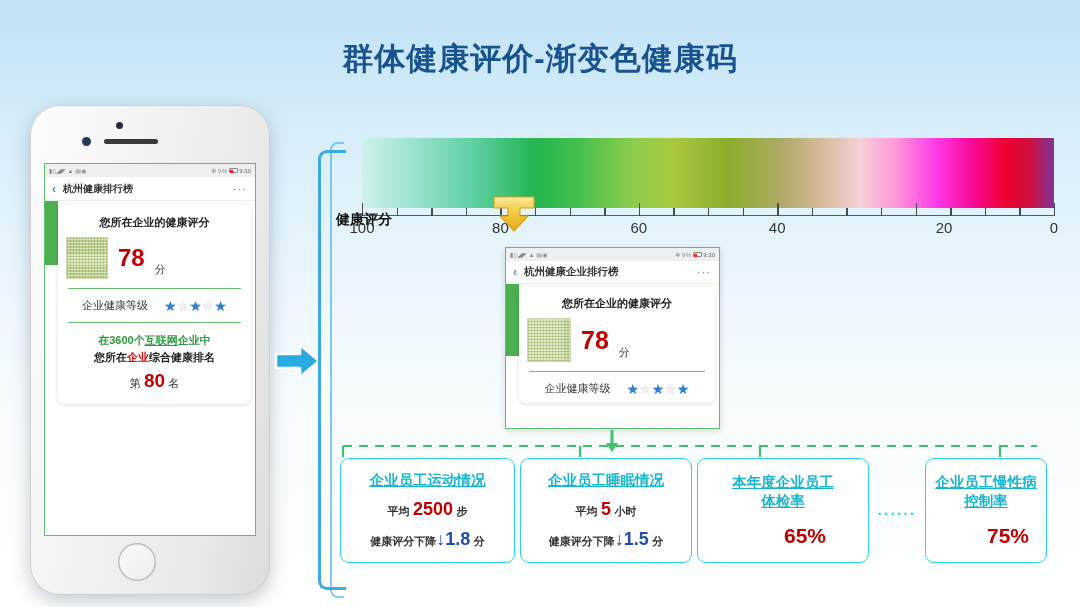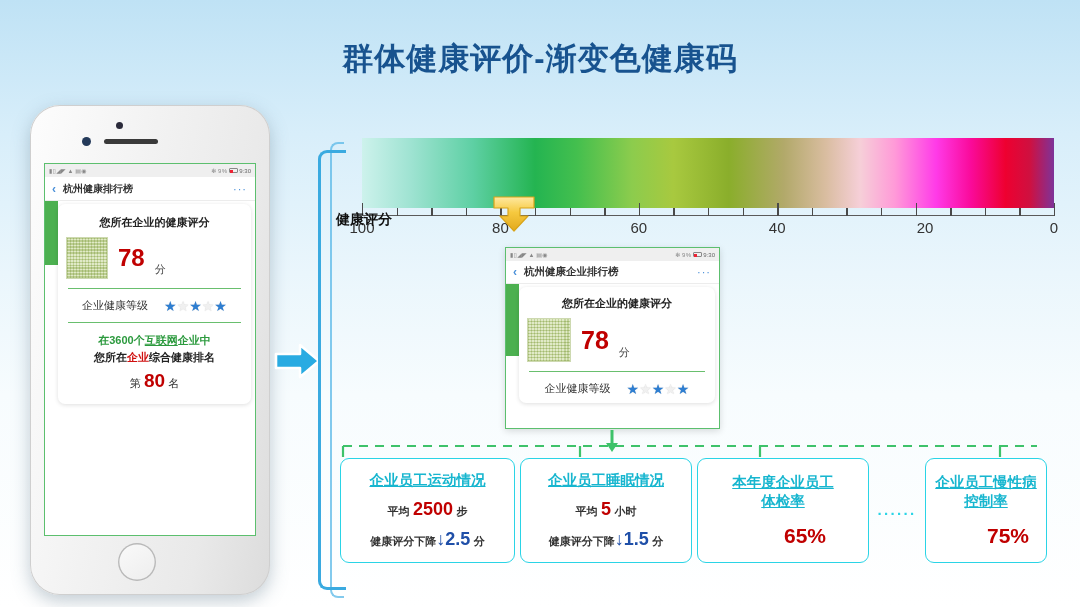--- a/index.html
+++ b/index.html
@@ -271,21 +271,21 @@
       <div class="tk min" style="left: 588.2px;"></div>
       <div class="tk min" style="left: 622.8px;"></div>
       <div class="tk min" style="left: 657.4px;"></div>
       <div class="tk maj" style="left: 692px;"></div>
     </div>
   <div id="ticklabels">
       <span style="left: 0px;">100</span>
       <span style="left: 138.4px;">80</span>
       <span style="left: 276.8px;">60</span>
       <span style="left: 415.2px;">40</span>
-      <span style="left: 563px;">20</span>
+      <span style="left: 582px;">20</span>
       <span style="left: 692px;">0</span>
     </div>
 </div>
 <div id="scale-name">健康评分</div>
 
 <svg id="marker" viewBox="0 0 46 36" style="left: 491.24px;">
   <defs>
     <linearGradient id="mg" x1="0" y1="0" x2="0" y2="1">
       <stop offset="0%" stop-color="#ffe9a0"></stop>
       <stop offset="45%" stop-color="#f6c93f"></stop>
@@ -352,21 +352,21 @@
 </svg>
 
 <div class="kcard" id="card1">
   <div class="kt">企业员工运动情况</div>
   <div class="krow">
     <span class="sm">平均</span>
     <span class="big">2500</span>
     <span class="sm">步</span>
   </div>
   <div class="krow">
-    <span class="sm">健康评分下降</span><span class="bigb">↓</span><span class="bigb">2.5</span>
+    <span class="sm">健康评分下降</span><span class="bigb">↓</span><span class="bigb">1.8</span>
     <span class="sm">分</span>
   </div>
 </div>
 
 <div class="kcard" id="card2">
   <div class="kt">企业员工睡眠情况</div>
   <div class="krow">
     <span class="sm">平均</span>
     <span class="big">5</span>
     <span class="sm">小时</span>

